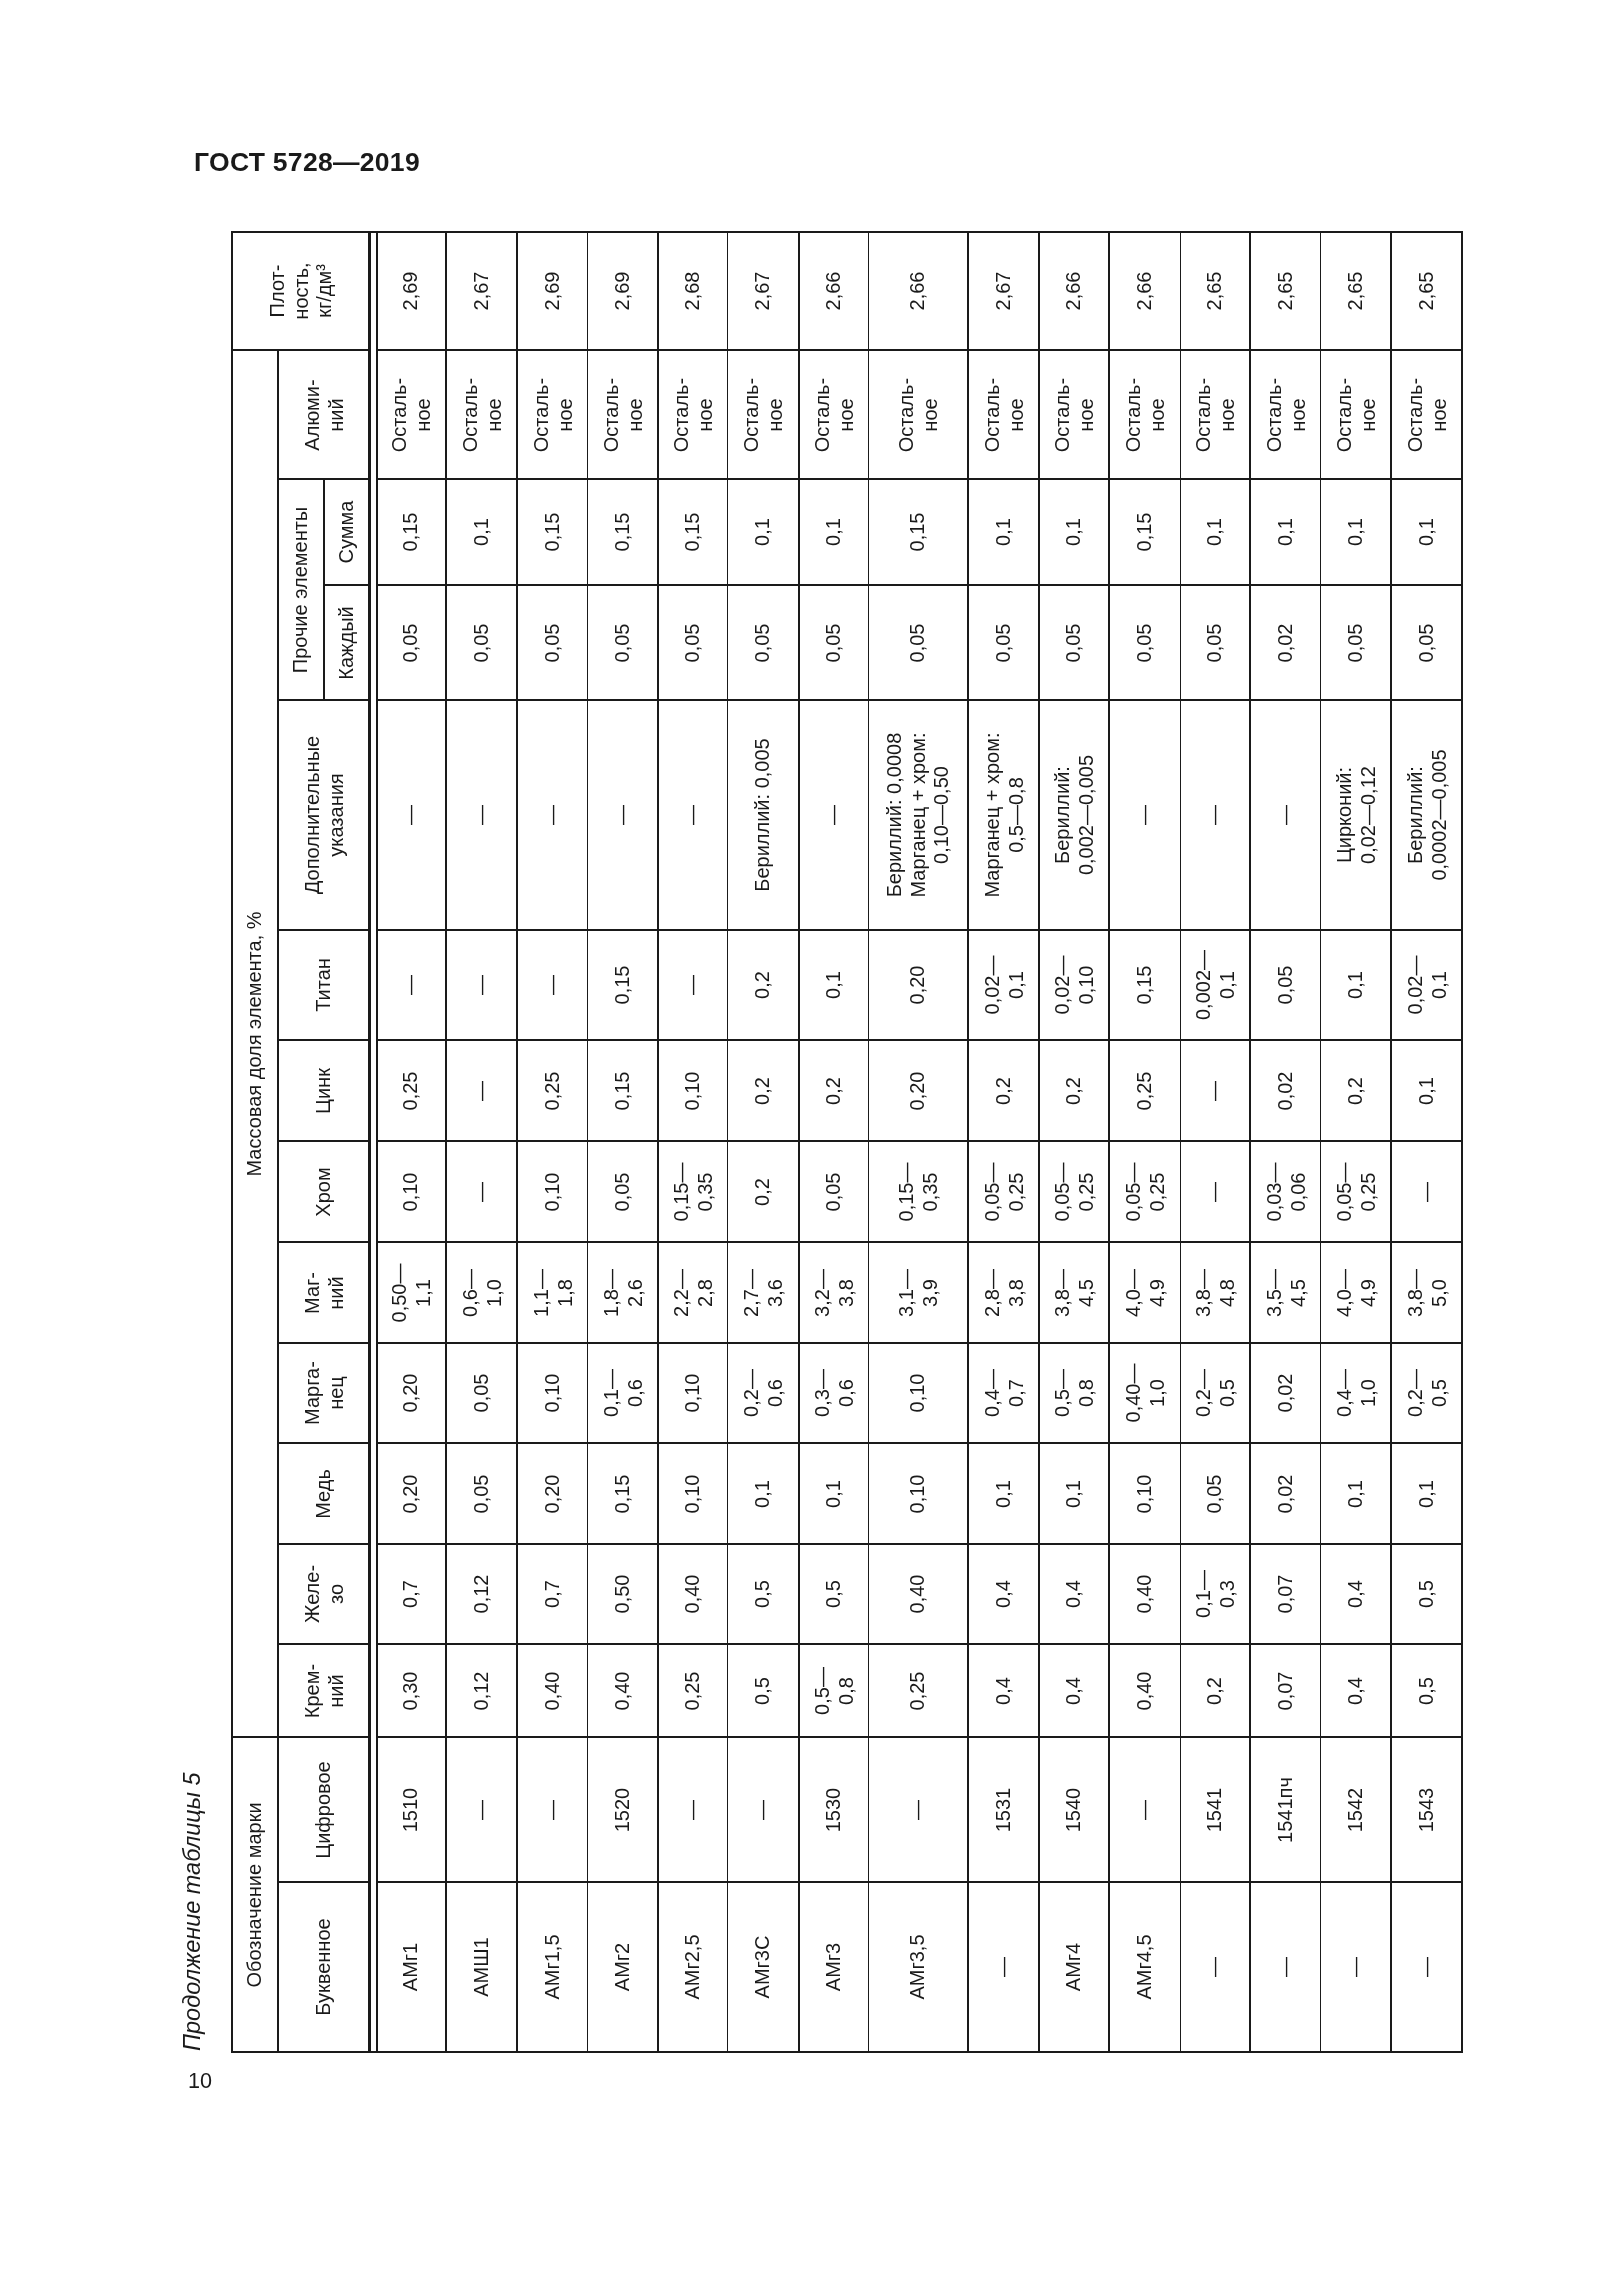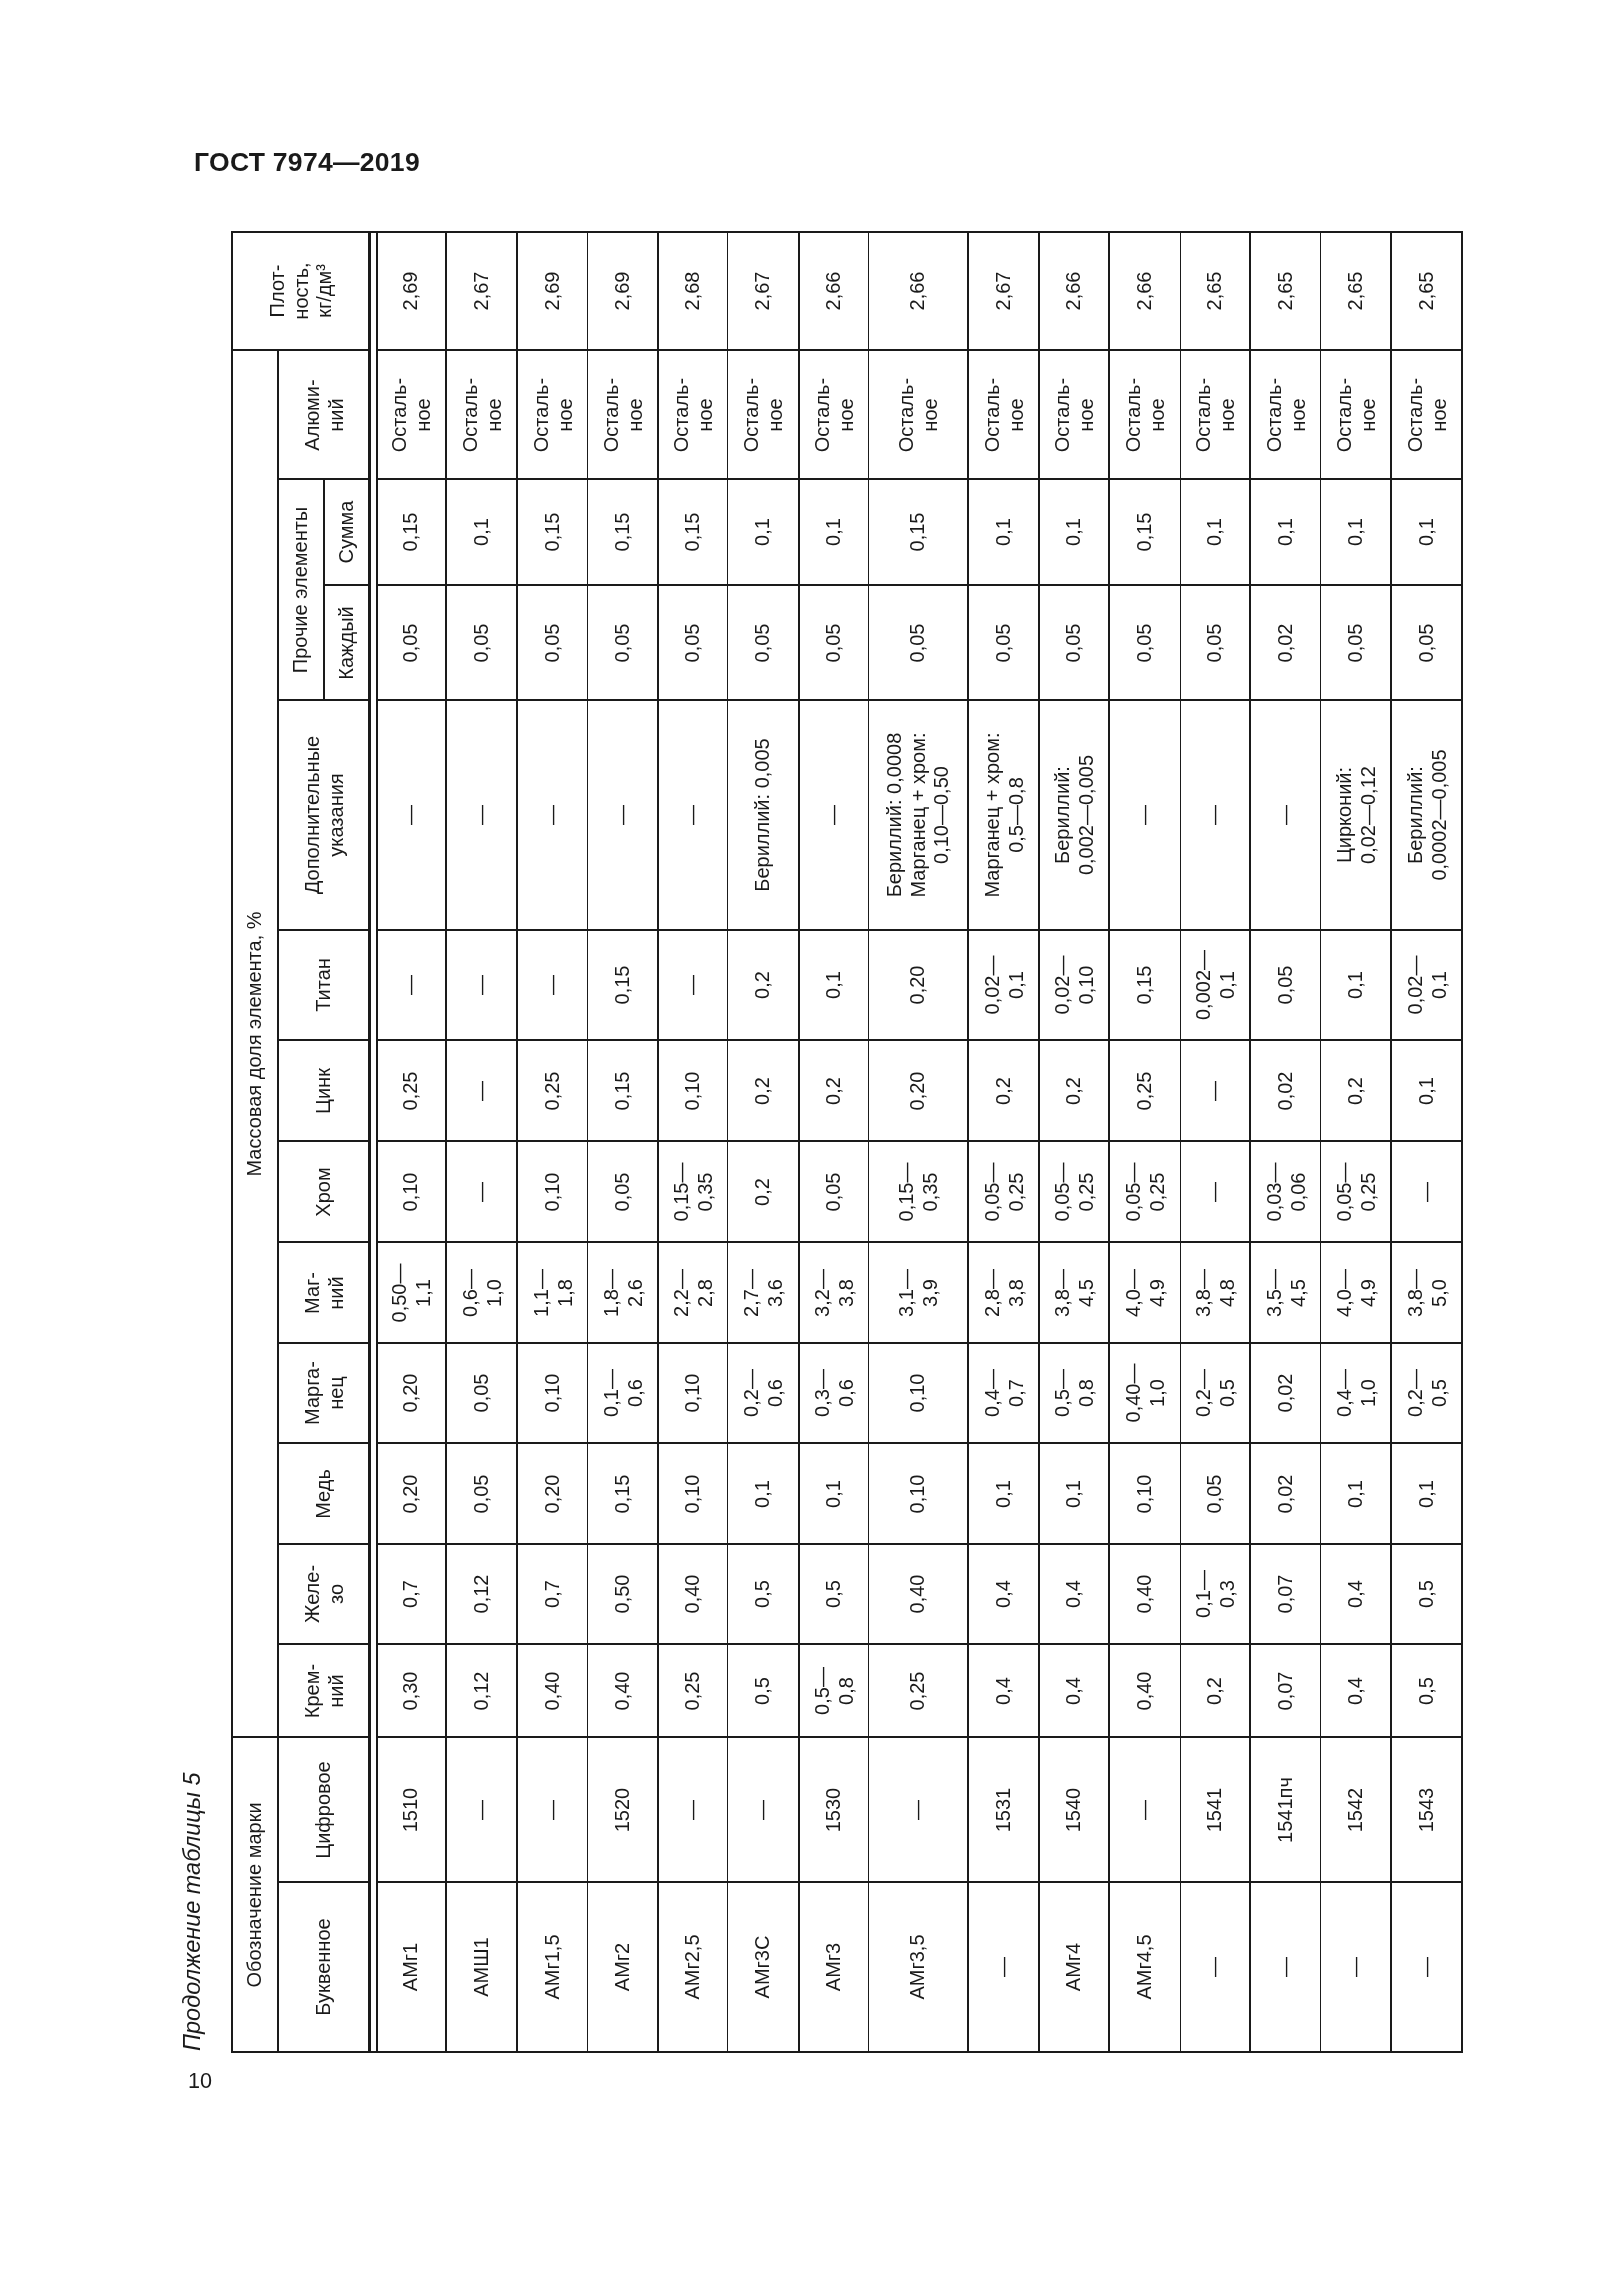--- a/index.html
+++ b/index.html
@@ -14,21 +14,21 @@
   .cell { position:absolute; box-sizing:border-box; border:1.5px solid #1a1a1a; overflow:hidden; }
   .cell.hdr { }
   .rot { position:absolute; left:50%; top:50%; transform:translate(-50%,-50%) rotate(-90deg);
          white-space:pre; text-align:center; font-size:20px; line-height:23.5px; }
   .dbl { position:absolute; background:#fff; border-left:2px solid #1a1a1a; border-right:2px solid #1a1a1a; box-sizing:border-box; }
   .frame { position:absolute; border:2.5px solid #1a1a1a; box-sizing:border-box; pointer-events:none; }
 </style>
 </head>
 <body>
 
-<div class="doc-title">ГОСТ 7974—2019</div>
+<div class="doc-title">ГОСТ 5728—2019</div>
 <div class="caption">
     <span>Продолжение таблицы 5</span>
   </div>
 <div class="page-num">10</div>
 
 <div id="table">
     <div class="cell hdr" style="left: 232px; top: 232px; width: 137px; height: 118px;">
       <span class="rot">Плот-
 ность,
 кг/дм³</span>

